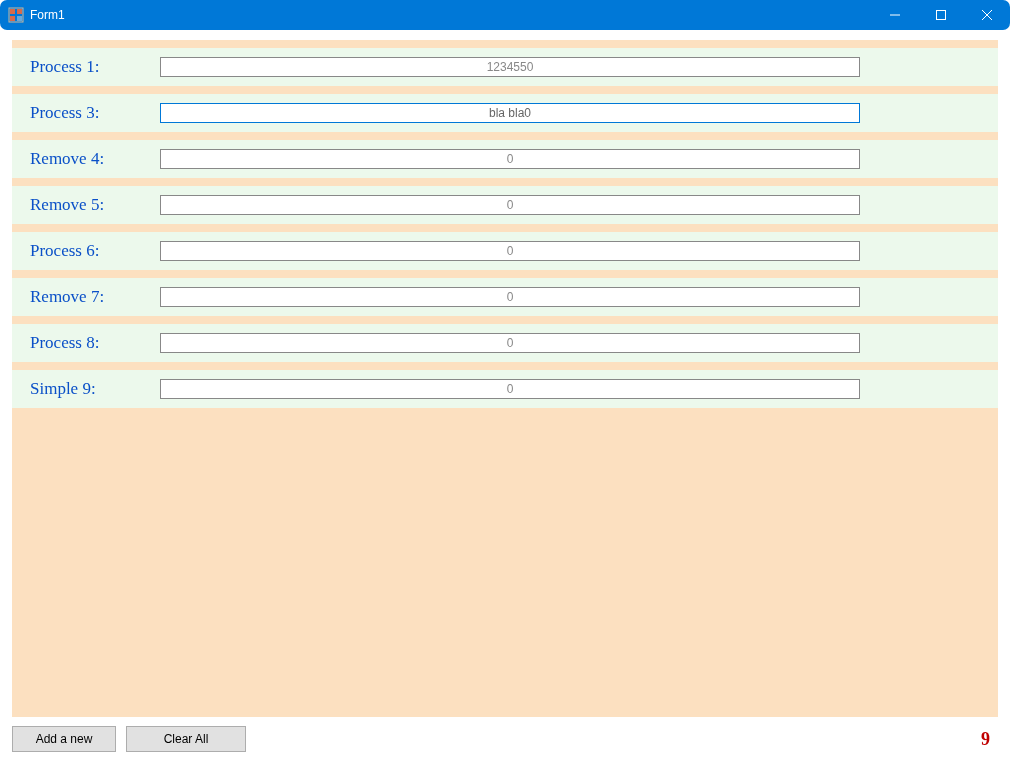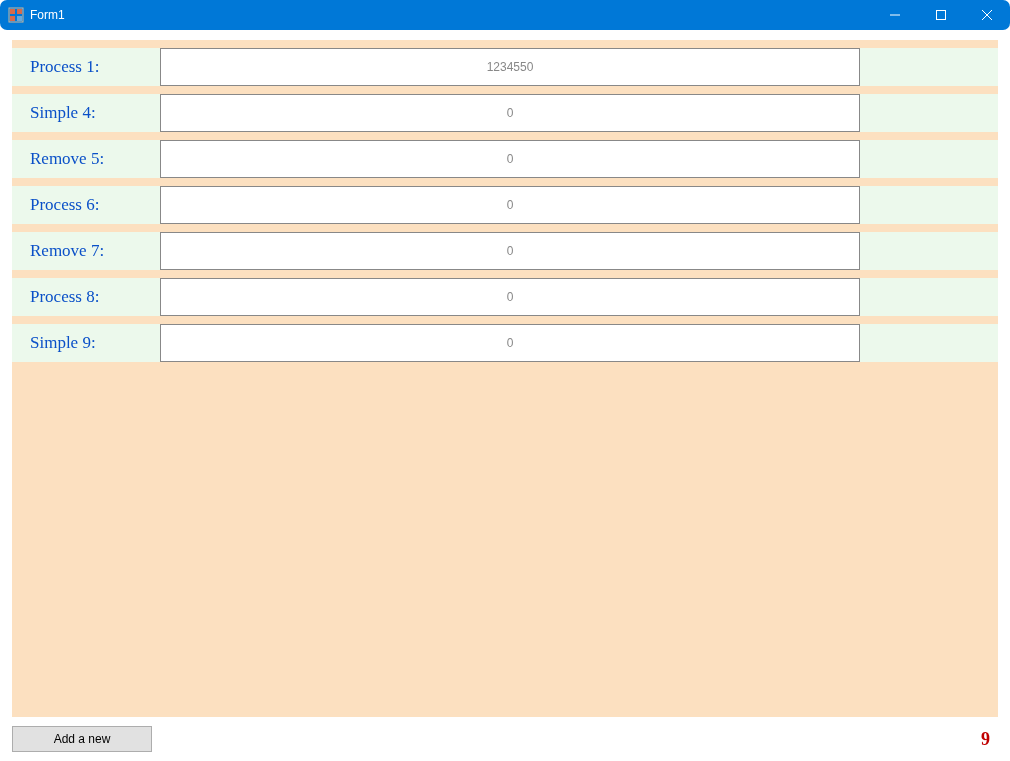--- a/index.html
+++ b/index.html
@@ -56,21 +56,21 @@
     }
     .process-label {
       width: 130px;
       font-family: "Bodoni MT", "Didot", Georgia, serif;
       font-size: 17px;
       color: #0a50c8;
     }
     .process-input {
       flex: 1;
       max-width: 700px;
-      height: 38px;
+      height: 20px;
       font-size: 12px;
       text-align: center;
       color: #888;
       border: 1px solid #888;
       background: #fff;
       outline: none;
       font-family: "Segoe UI", Tahoma, sans-serif;
     }
     .process-input.active {
       border: 1px solid #0078d7;
@@ -84,21 +84,21 @@
       padding-top: 8px;
       background: #fff;
     }
     .action-btn {
       height: 26px;
       border: 1px solid #adadad;
       background: #e1e1e1;
       font-size: 12px;
       font-family: "Segoe UI", Tahoma, sans-serif;
       color: #000;
-      width: 140px;
+      width: 104px;
     }
     .action-btn.wide { width: 120px; }
     .bottom-bar .spacer { flex: 1; }
     .counter {
       font-family: Georgia, "Times New Roman", serif;
       font-weight: bold;
       font-size: 18px;
       color: #c00000;
       padding-right: 8px;
     }
@@ -137,21 +137,25 @@
 </div>
 
 <div class="client">
   <div class="rows-area" id="rows-area">
 
   <div class="process-row">
         <span class="process-label">Process 1:</span>
         <input type="text" class="process-input" value="1234550" style="">
       </div>
       <div class="process-row">
-        <span class="process-label">Simple 4:</span>
+        <span class="process-label">Process 3:</span>
+        <input type="text" class="process-input active" value="bla bla0" style="">
+      </div>
+      <div class="process-row">
+        <span class="process-label">Remove 4:</span>
         <input type="text" class="process-input" value="0" style="">
       </div>
       <div class="process-row">
         <span class="process-label">Remove 5:</span>
         <input type="text" class="process-input" value="0" style="">
       </div>
       <div class="process-row">
         <span class="process-label">Process 6:</span>
         <input type="text" class="process-input" value="0" style="">
       </div>
@@ -163,16 +167,17 @@
         <span class="process-label">Process 8:</span>
         <input type="text" class="process-input" value="0" style="">
       </div>
       <div class="process-row">
         <span class="process-label">Simple 9:</span>
         <input type="text" class="process-input" value="0" style="">
       </div>
     </div>
   <div class="bottom-bar">
     <button class="action-btn">Add a new</button>
+    <button class="action-btn wide">Clear All</button>
     <span class="spacer"></span>
     <span class="counter">9</span>
   </div>
 </div>
 
 </body></html>

